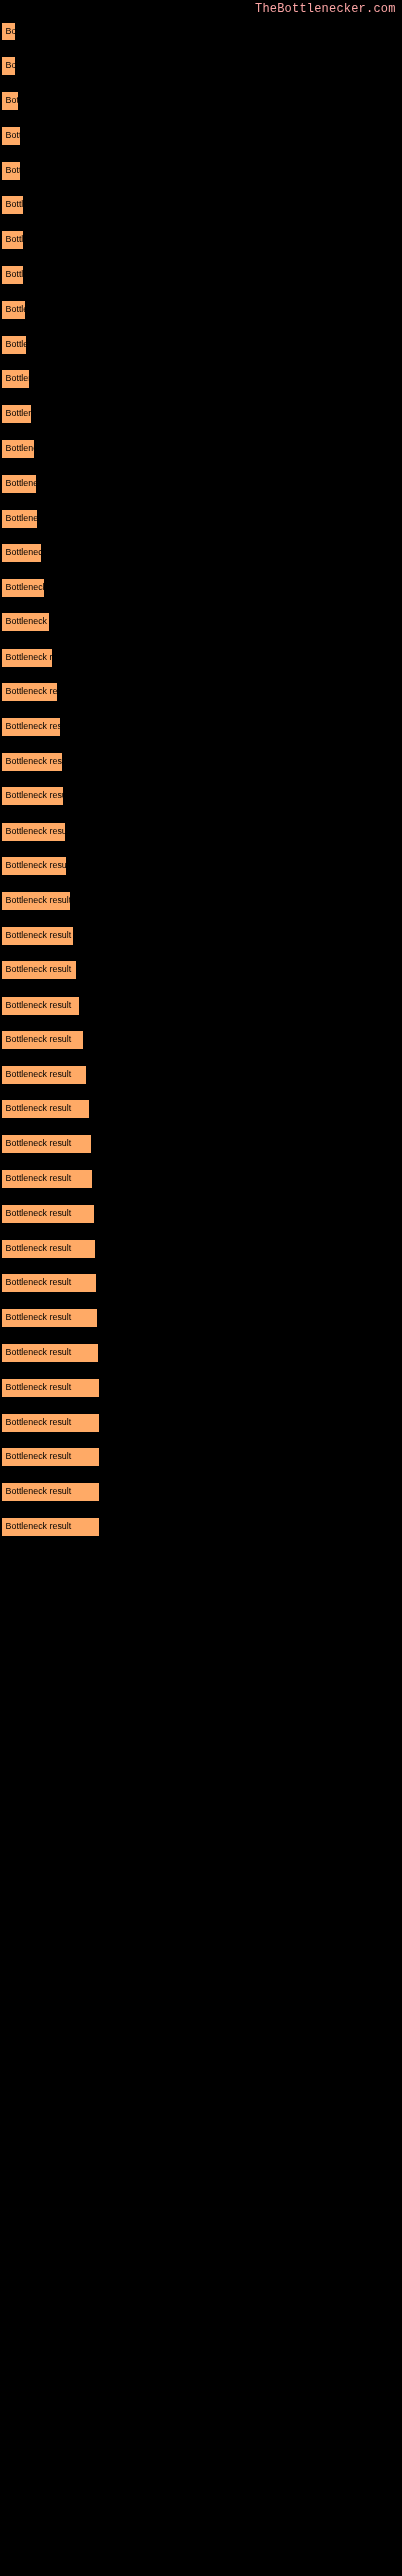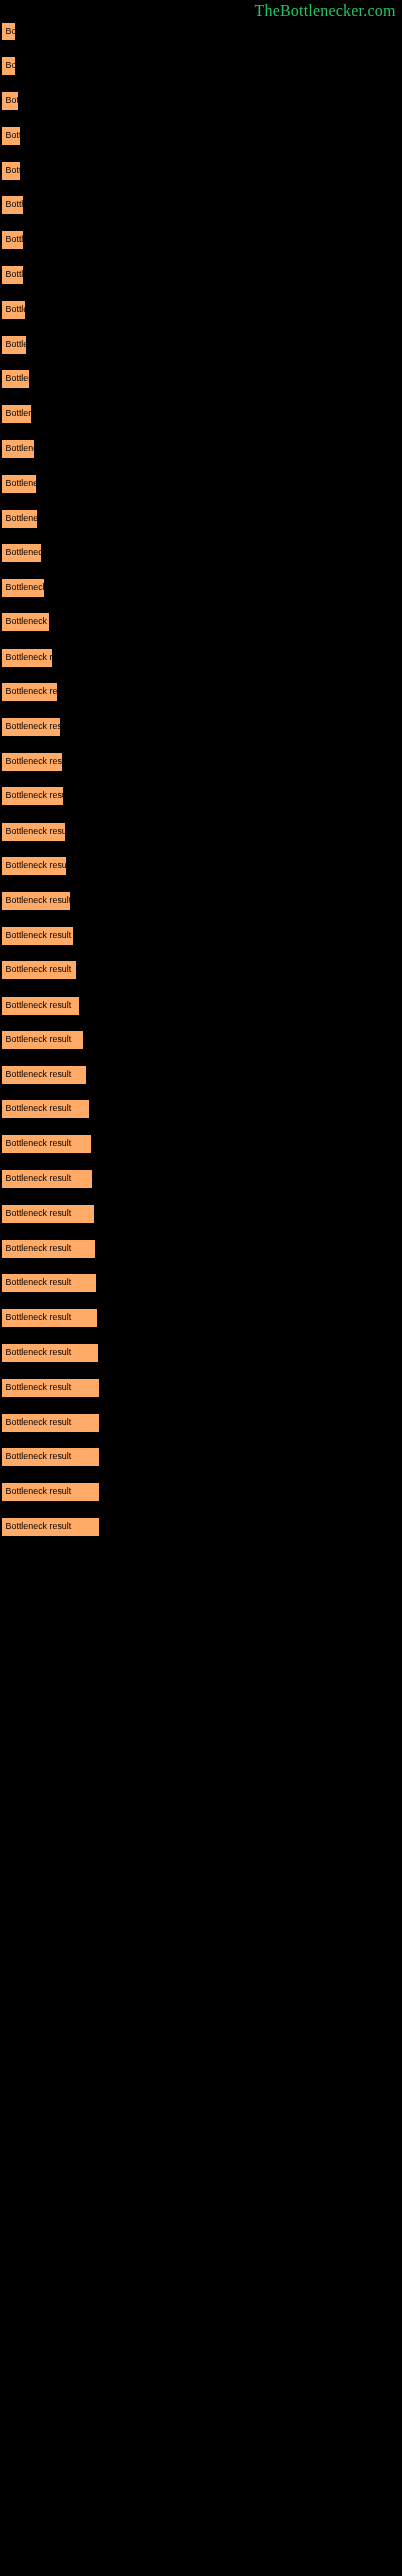--- a/index.html
+++ b/index.html
@@ -10,23 +10,23 @@
     height: 2576px;
     overflow: hidden;
   }
   body {
     font-family: "Liberation Sans", sans-serif;
   }
   #watermark {
     position: absolute;
     top: 1.6px;
     right: 6.4px;
-    color: #22c55e;
-    font-size: 16px;
-    font-family: Liberation Serif, serif;
+    color: #fca5a5;
+    font-size: 12px;
+    font-family: Liberation Mono, monospace;
     letter-spacing: 0.2px;
   }
   #chart {
     position: absolute;
     left: 0;
     top: 0;
     width: 403px;
     height: 2576px;
   }
   .bar-row {

